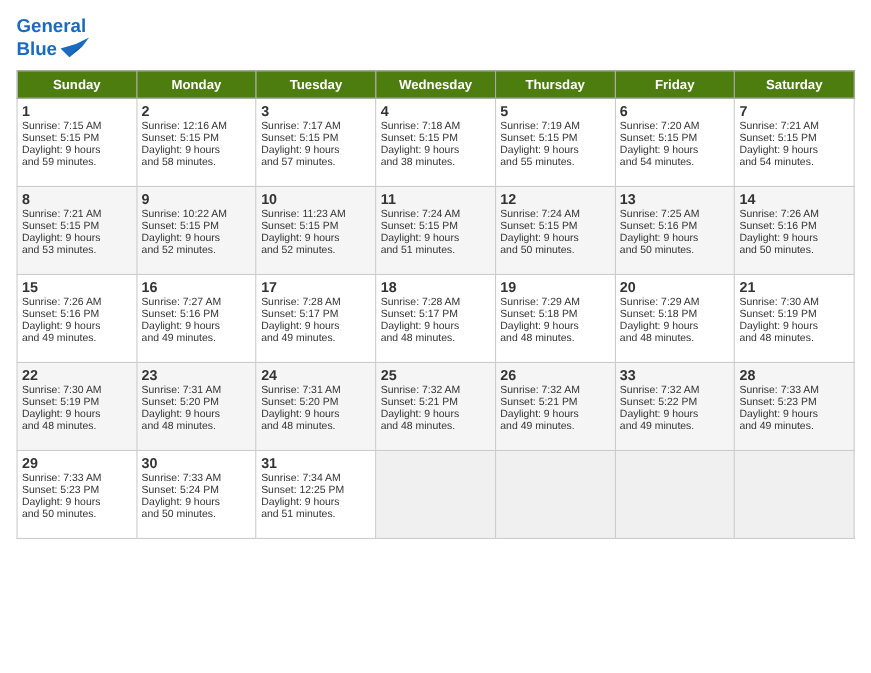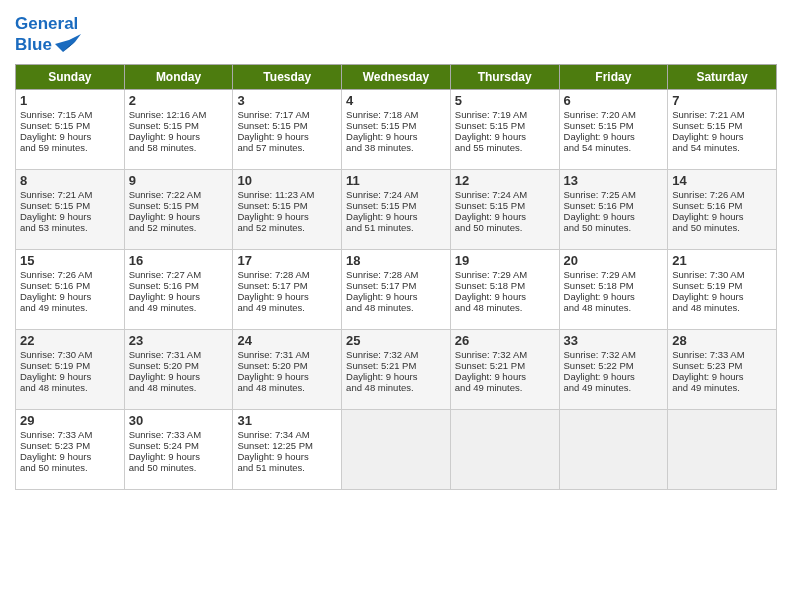--- a/index.html
+++ b/index.html
@@ -166,21 +166,21 @@
         <tr class="row-alt">
           <td>
         <span class="day-num">8</span>
         <span>Sunrise: 7:21 AM</span><br>
         <span>Sunset: 5:15 PM</span><br>
         <span>Daylight: 9 hours</span><br>
         <span>and 53 minutes.</span>
       </td>
           <td>
         <span class="day-num">9</span>
-        <span>Sunrise: 7:22 AM</span><br>
+        <span>Sunrise: 10:22 AM</span><br>
         <span>Sunset: 5:15 PM</span><br>
         <span>Daylight: 9 hours</span><br>
         <span>and 52 minutes.</span>
       </td>
           <td>
         <span class="day-num">10</span>
         <span>Sunrise: 11:23 AM</span><br>
         <span>Sunset: 5:15 PM</span><br>
         <span>Daylight: 9 hours</span><br>
         <span>and 52 minutes.</span>

